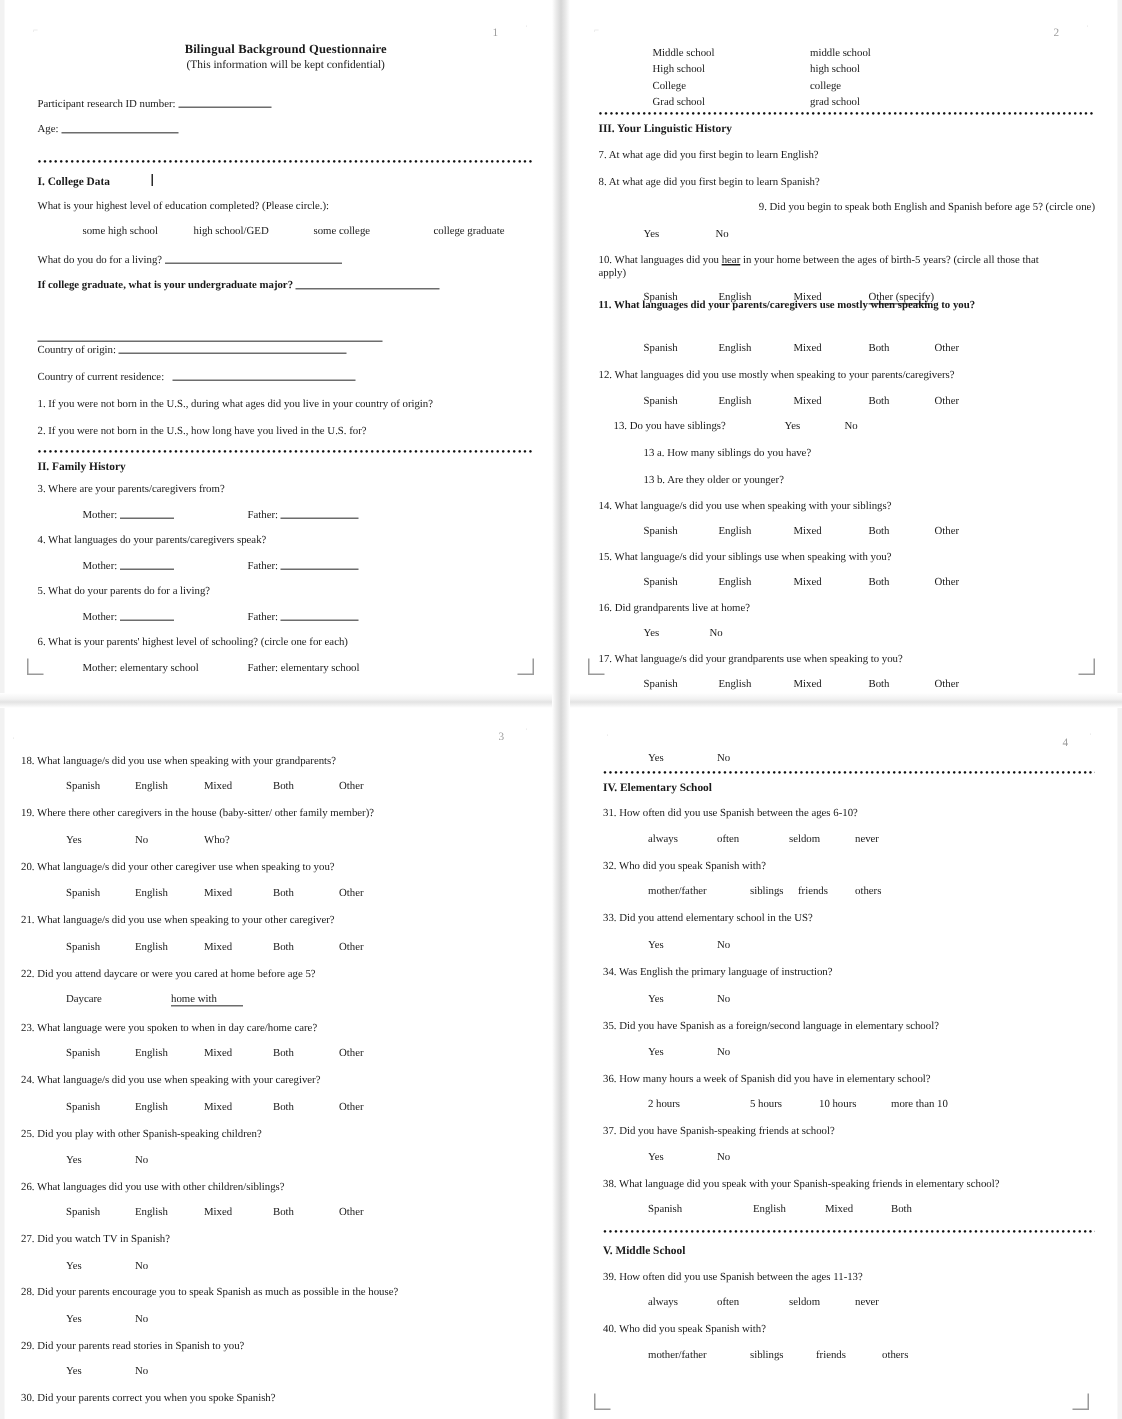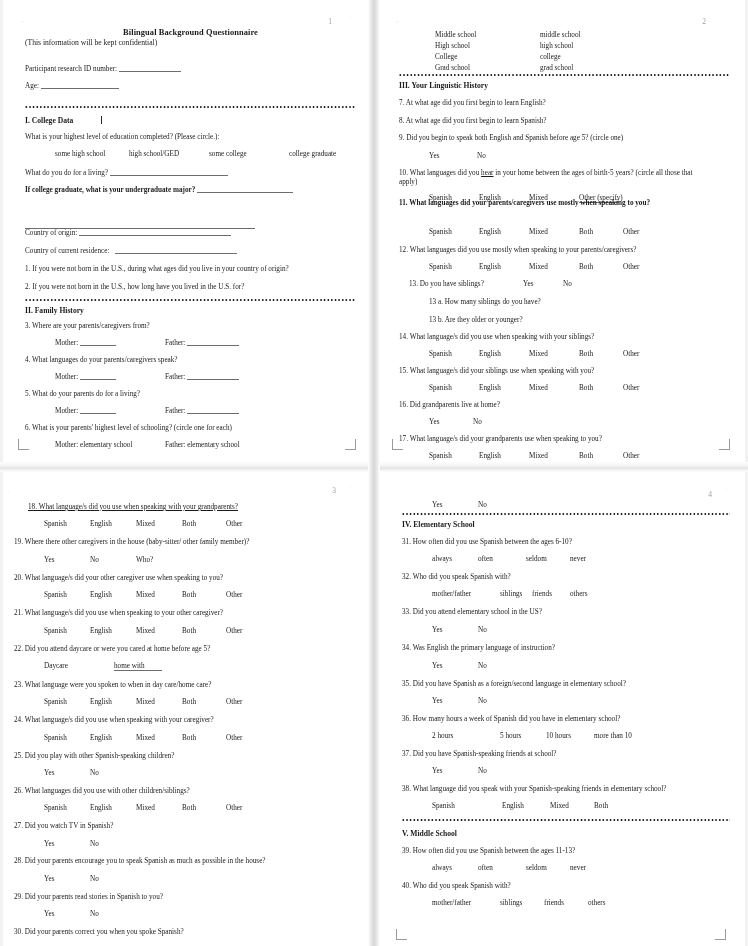--- a/index.html
+++ b/index.html
@@ -27,21 +27,21 @@
   
   .cmark{position:absolute;width:10px;height:10px;z-index:3;}
   .cmark.bl{border-left:1px solid #9a9a9a;border-bottom:1px solid #9a9a9a;}
   .cmark.br{border-right:1px solid #9a9a9a;border-bottom:1px solid #9a9a9a;}
 
   .pnum{position:absolute;right:42px;top:17px;font-size:7.5px;color:#9d9d9d;z-index:3;}
   .tickmark{position:absolute;font-size:6px;color:#dcdcdc;z-index:2;}
 
   .body{position:absolute;left:25px;right:18px;top:0;}
   .ttl{text-align:center;font-weight:bold;font-size:8.4px;letter-spacing:.1px;margin:0;}
-  .sub{text-align:left;font-size:7.6px;margin:1px 0 0 0;}
+  .sub{text-align:center;font-size:7.6px;margin:1px 0 0 0;}
   .q{font-size:7.2px;line-height:1.25;margin:0;}
   .q2{font-size:7.2px;line-height:1.3;margin:0;}
   .sec{font-size:7.6px;font-weight:bold;margin:0;}
   .blank{display:inline-block;border-bottom:1px solid #6d6d6d;vertical-align:-1px;}
   .dots{font-size:7.4px;letter-spacing:1.05px;color:#111;white-space:nowrap;overflow:hidden;
         line-height:1;}
   .opts{display:flex;font-size:7.2px;}
   .opts span{display:block;}
   .ind2{padding-left:30px;}
   .ind3{padding-left:36px;}
@@ -233,21 +233,21 @@
       <div class="body" style="top:81px;">
         <p class="sec">III. Your Linguistic History</p>
       </div>
 
       <div class="body" style="top:99px;">
         <p class="q">7.  At what age did you first begin to learn English?</p>
       </div>
       <div class="body" style="top:117px;">
         <p class="q">8. At what age did you first begin to learn Spanish?</p>
       </div>
-      <div class="body" style="top:134px;">
+      <div class="body" style="top:134px;text-align:right;">
         <p class="q">9. Did you begin to speak both English and Spanish before age 5? (circle one)</p>
       </div>
       <div class="body" style="top:152px;">
         <div class="opts ind2">
           <span style="width:48px;">Yes</span>
           <span>No</span>
         </div>
       </div>
 
       <div class="body" style="top:169px;">
@@ -359,21 +359,21 @@
 
       <div class="cmark bl" style="left:18px;bottom:18px;"></div>
       <div class="cmark br" style="right:18px;bottom:18px;"></div>
     </div>
 
     <div class="page">
       <div class="tickmark" style="left:8px;top:22px;">·</div>
       <div class="pnum" style="right:38px;top:18px;">3</div>
       <div class="tickmark" style="right:22px;top:16px;">·</div>
 
-      <div class="body" style="left:28px;top:35px;text-decoration:underline;">
+      <div class="body" style="left:14px;top:35px;">
         <p class="q">18. What language/s did you use when speaking with your grandparents?</p>
       </div>
       <div class="body" style="left:14px;top:52px;">
         <div class="opts ind2">
           <span style="width:46px;">Spanish</span>
           <span style="width:46px;">English</span>
           <span style="width:46px;">Mixed</span>
           <span style="width:44px;">Both</span>
           <span>Other</span>
         </div>

